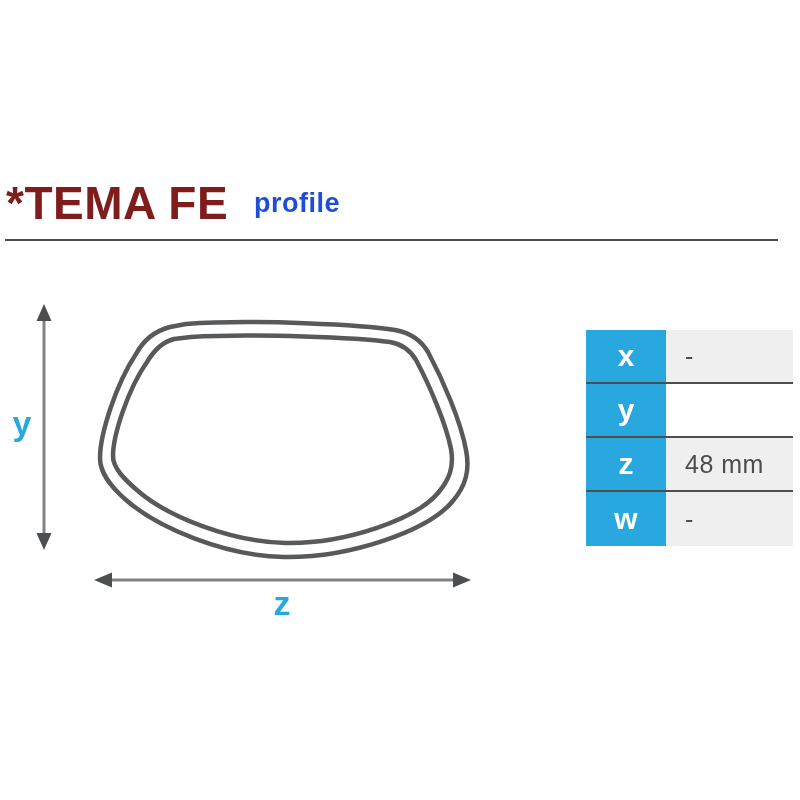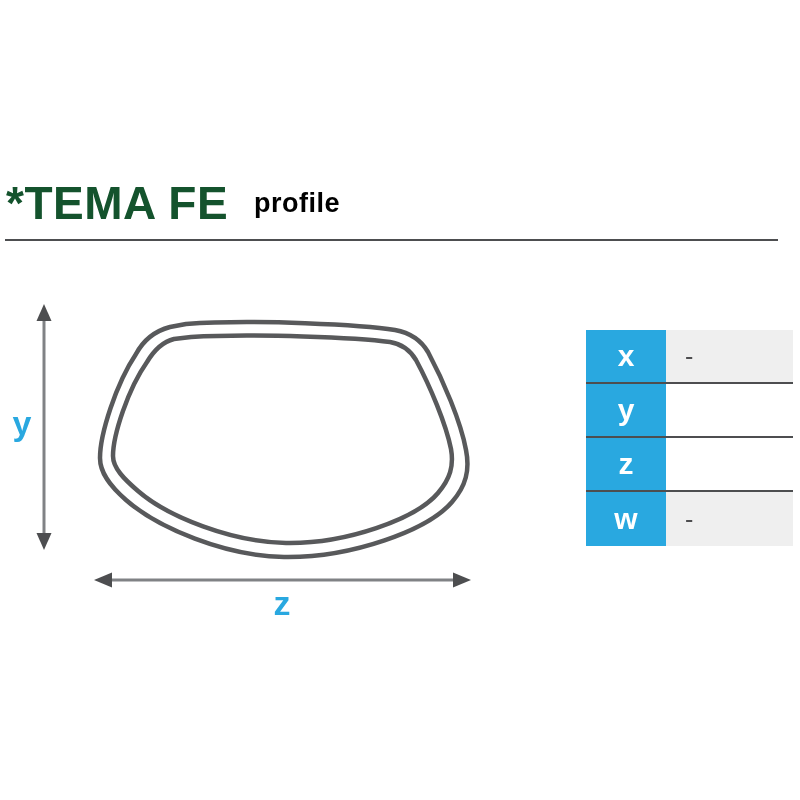--- a/index.html
+++ b/index.html
@@ -13,25 +13,25 @@
   .canvas { position: absolute; inset: 0; background: #fff; }
 
   
   .header {
     position: absolute; left: 6px; top: 176px;
     display: flex; align-items: baseline; gap: 26px;
     white-space: nowrap;
   }
   .title {
     font-size: 46px; font-weight: 700;
-    color: #14532d; letter-spacing: 0.5px;
+    color: #7f1d1d; letter-spacing: 0.5px;
   }
   .subtitle {
     font-size: 27px; font-weight: 700;
-    color: #000000; position: relative; top: -7px;
+    color: #1d4ed8; position: relative; top: -7px;
     letter-spacing: 0.5px;
   }
   .rule {
     position: absolute; left: 5px; top: 239px;
     width: 773px; height: 2px; background: #4d4e50;
   }
 
   
   .diagram-svg { position: absolute; left: 0; top: 290px; }
   .dim-label {
@@ -116,20 +116,21 @@
   <div class="spec-table">
     <div class="spec-row">
       <div class="spec-label">x</div>
       <div class="spec-value">-</div>
     </div>
     <div class="spec-row">
       <div class="spec-label">y</div>
     </div>
     <div class="spec-row">
       <div class="spec-label">z</div>
+      <div class="spec-value">48 mm</div>
     </div>
     <div class="spec-row">
       <div class="spec-label">w</div>
       <div class="spec-value">-</div>
     </div>
   </div>
 
 </div>
 
 </body></html>

